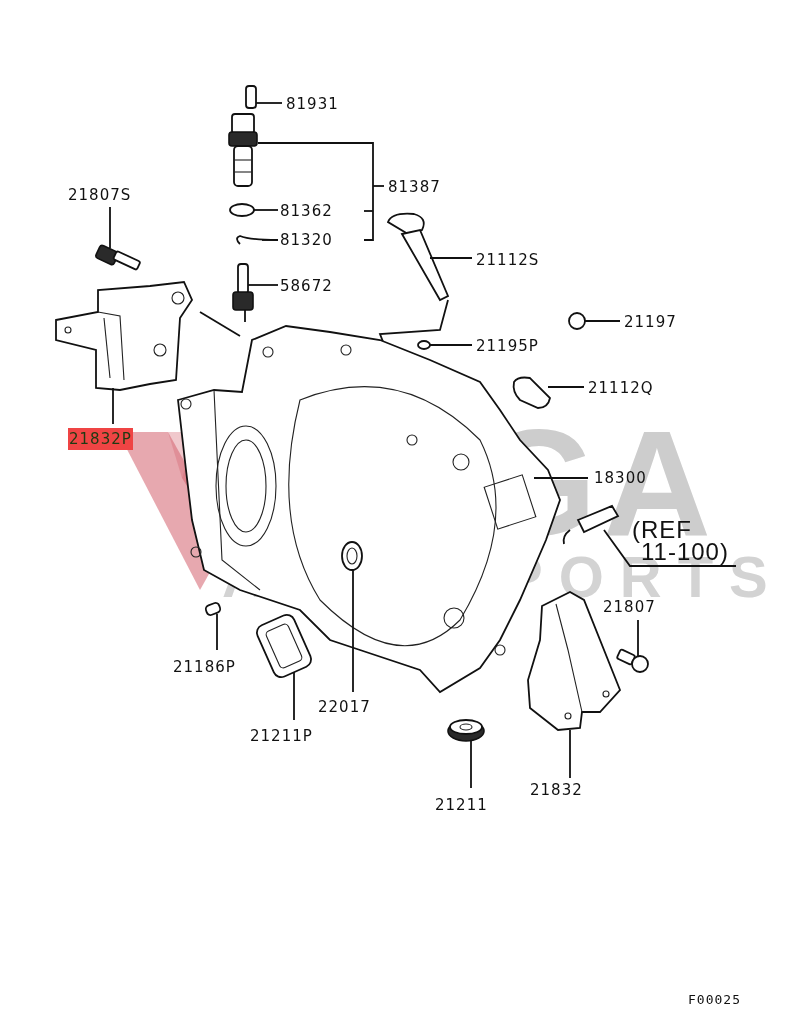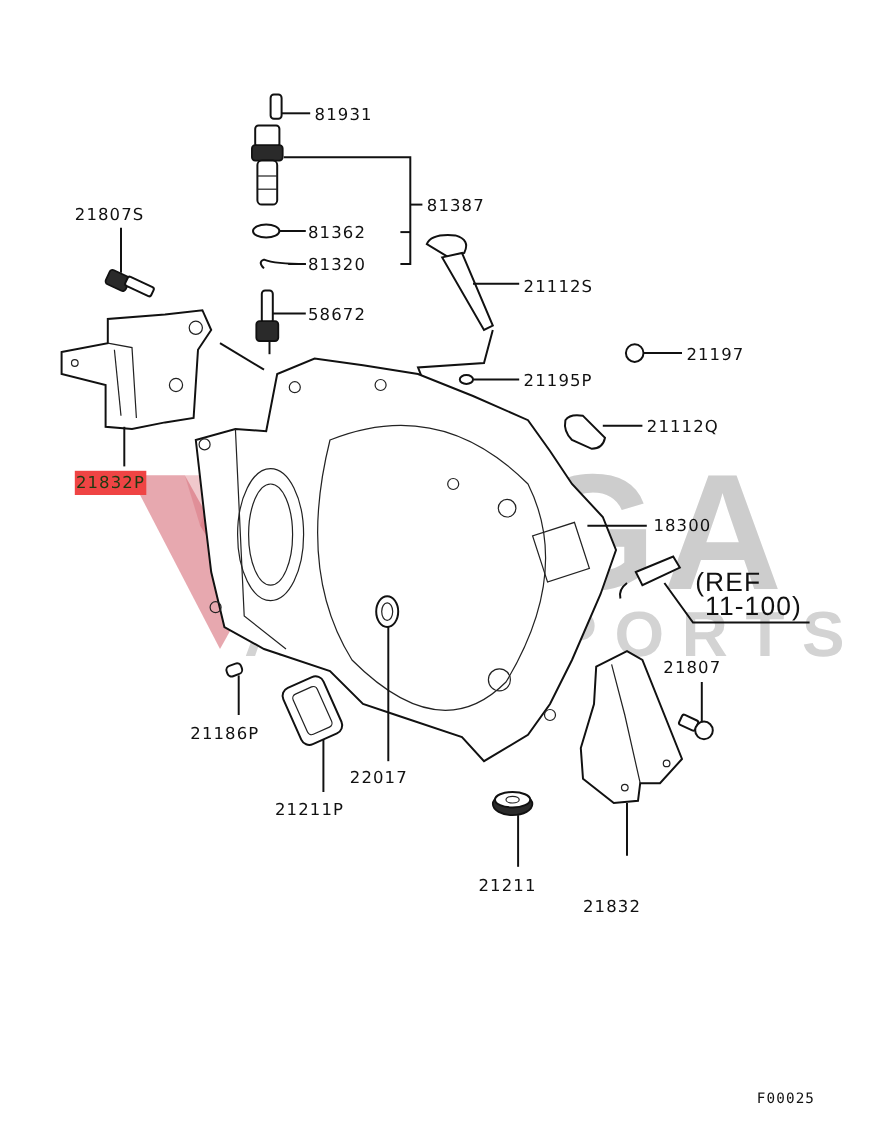--- a/index.html
+++ b/index.html
@@ -181,19 +181,19 @@
   <div class="lbl" style="left:624px;top:311px">21197</div>
   <div class="lbl" style="left:476px;top:335px">21195P</div>
   <div class="lbl" style="left:588px;top:377px">21112Q</div>
   <div class="lbl hl" style="left:68px;top:428px">21832P</div>
   <div class="lbl" style="left:594px;top:467px">18300</div>
   <div class="lbl" style="left:603px;top:596px">21807</div>
   <div class="lbl" style="left:173px;top:656px">21186P</div>
   <div class="lbl" style="left:318px;top:696px">22017</div>
   <div class="lbl" style="left:250px;top:725px">21211P</div>
   <div class="lbl" style="left:435px;top:794px">21211</div>
-  <div class="lbl" style="left:530px;top:813px">21832</div>
+  <div class="lbl" style="left:530px;top:779px">21832</div>
 
   <div class="ref" style="left:632px;top:519px">(REF</div>
   <div class="ref" style="left:641px;top:541px">11-100)</div>
 
   <div class="code" style="left:688px;top:992px">F00025</div>
 </div>
 
 </body></html>

